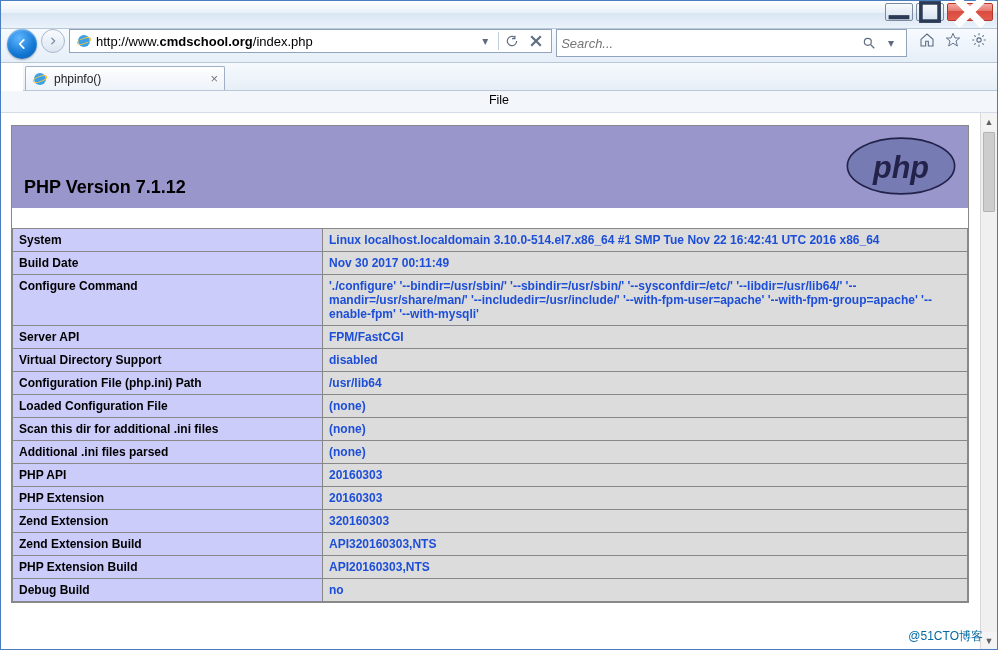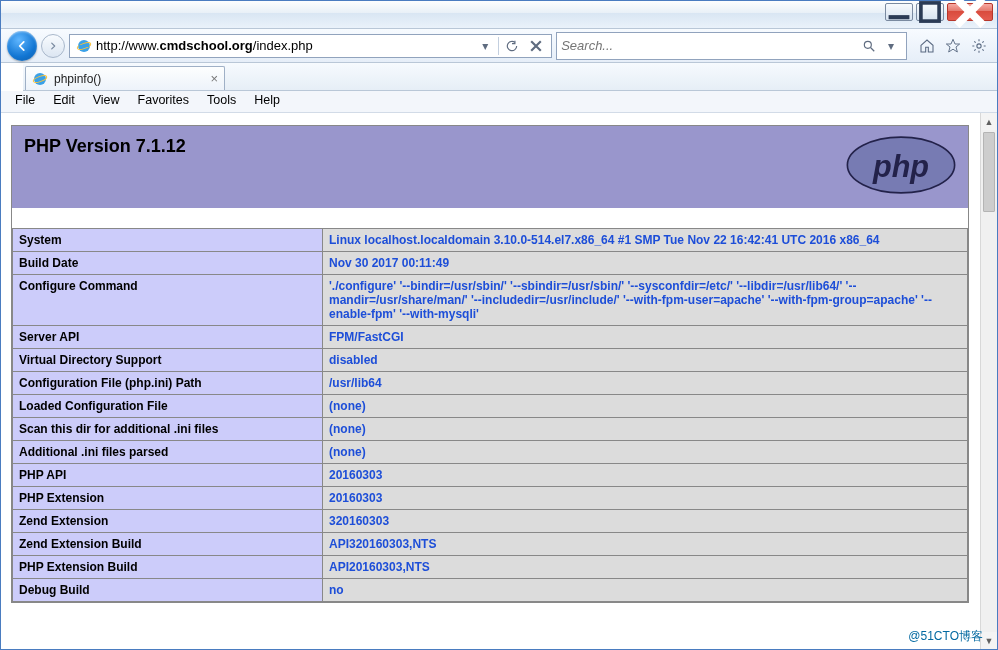--- a/index.html
+++ b/index.html
@@ -7,21 +7,21 @@
   .window { width: 998px; height: 650px; border: 1px solid #4a7cc0; display: flex; flex-direction: column; background: #fff; }
   
   
   .titlebar { height: 28px; background: linear-gradient(#fdfefe,#e8f0f7 45%,#d9e6f3 46%,#eaf2fa); display: flex; justify-content: flex-end; align-items: flex-start; padding: 0; border-bottom: 1px solid #b9c7d7; }
   .titlebar-spacer { flex: 1; }
   .win-btns { display: flex; gap: 3px; padding: 2px 4px 0 0; }
   .win-btn { width: 28px; height: 18px; border: 1px solid #7a8aa0; border-radius: 2px; background: linear-gradient(#f7fafd,#d7e3f0); display:flex; align-items:center; justify-content:center; font-size:10px; color:#2b3b55; cursor:pointer; }
   .win-btn.close { background: linear-gradient(#f7a9a2,#e2766b 45%,#d94b3d 46%,#e45b4f); border-color:#b7362a; color:#fff; width:46px; }
   
   
-  .nav-row { height: 34px; background: linear-gradient(#f7fbff,#e6eef8); display:flex; align-items:center; padding: 0 6px; gap:4px; border-bottom:1px solid #b9c7d7; }
+  .nav-row { height: 34px; background: linear-gradient(#f7fbff,#e6eef8); display:flex; align-items:flex-start; padding: 0 6px; gap:4px; border-bottom:1px solid #b9c7d7; }
   .nav-circle { width:30px; height:30px; border-radius:50%; background: radial-gradient(circle at 40% 30%,#5fb6ff,#1276d3 60%,#0b5aa8); display:flex; align-items:center; justify-content:center; box-shadow: inset 0 1px 2px rgba(255,255,255,.5), 0 1px 2px rgba(0,0,0,.3); cursor:pointer; }
   .nav-circle svg { width:14px; height:14px; }
   .fwd-circle { width:24px; height:24px; border-radius:50%; background: linear-gradient(#f8fbfe,#dce6f2); border:1px solid #a9b8cb; display:flex; align-items:center; justify-content:center; cursor:pointer; }
   .fwd-circle svg { width:10px; height:10px; }
   .addr-box { flex: 1.4; height:24px; border:1px solid #91a3bd; background:#fff; display:flex; align-items:center; padding:0 2px; }
   .addr-ie-icon { width:16px; height:16px; margin:0 4px; display:flex; align-items:center; }
   .addr-text { flex:1; font-size:13px; color:#000; white-space:nowrap; overflow:hidden; }
   .addr-text .domain { font-weight:700; }
   .addr-right { display:flex; align-items:center; gap:2px; padding-right:2px; }
   .addr-icon-btn { width:22px; height:20px; display:flex; align-items:center; justify-content:center; color:#5f6c80; cursor:pointer; }
@@ -31,34 +31,34 @@
   .toolbar-icons { display:flex; gap:2px; padding-left:4px; }
   .tool-btn { width:24px; height:22px; display:flex; align-items:center; justify-content:center; color:#5a6a82; cursor:pointer; }
   
   
   .tab-row { height:28px; background: linear-gradient(#f6fafe,#e6eef6); display:flex; align-items:flex-end; padding:0 0 0 2px; border-bottom:1px solid #b9c7d7;margin-left:22px; }
   .tab { height:24px; min-width:200px; border:1px solid #9fb0c6; border-bottom:none; border-radius:2px 2px 0 0; background: linear-gradient(#fdfefe,#edf3fa); display:flex; align-items:center; padding:0 6px; gap:6px; font-size:12px; color:#222; }
   .tab .fav { width:16px; height:16px; display:flex; align-items:center; }
   .tab .close { margin-left:auto; color:#777; cursor:pointer; font-size:13px; }
   
   
-  .menu-row { height:22px; background:#f3f6fb; display:flex; align-items:flex-start; padding:0 6px; gap:2px; border-bottom:1px solid #d2dbe7; font-size:12.5px; color:#000; }
+  .menu-row { height:22px; background:#f3f6fb; display:flex; align-items:center; padding:0 6px; gap:2px; border-bottom:1px solid #d2dbe7; font-size:12.5px; color:#000;flex-direction:column; }
   .menu-item { padding:2px 8px; cursor:pointer; }
   
   
   .viewport { flex:1; position:relative; overflow:hidden; background:#fff; }
   .viewport-inner { position:absolute; left:0; right:18px; top:0; bottom:0; overflow:hidden; padding:12px 10px 0 10px; }
   .scrollbar { position:absolute; right:0; top:0; bottom:0; width:17px; background:#f0f0f0; border-left:1px solid #d8d8d8; display:flex; flex-direction:column; }
   .sb-btn { height:17px; background:#f4f4f4; display:flex; align-items:center; justify-content:center; color:#606060; font-size:9px; cursor:pointer;}
   .sb-track { flex:1; position:relative; }
   .sb-thumb { position:absolute; left:2px; right:2px; top:2px; height:80px; background:#cdcdcd; border:1px solid #b4b4b4; border-radius:1px; cursor:pointer;}
   
   
   .php-wrap { border:1px solid #888; }
-  .php-header { background:#9996cc; padding:10px 12px; display:flex; align-items:flex-start; min-height:82px; }
+  .php-header { background:#9996cc; padding:10px 12px; display:flex; align-items:flex-end; min-height:82px; }
   .php-header h1 { font-size:18px; font-weight:700; color:#000; flex:1; }
   .php-logo { margin-left:auto; }
   .php-table { width:100%; border-collapse:collapse; font-size:12px; }
   .php-table td { border:1px solid #888; padding:4px 6px; vertical-align:top; }
   .php-table td.k { background:#ccccfa; font-weight:700; width:310px; color:#000; }
   .php-table td.v { background:#dcdcdc; color:#1d4ed8; word-break: break-word; font-weight: bold; }
   .spacer-row td { height:20px; border:none; background:transparent; }
   
   .watermark { position:absolute; right:14px; bottom:4px; font-size:12px; color:#0369a1; pointer-events:none; }
 </style>

